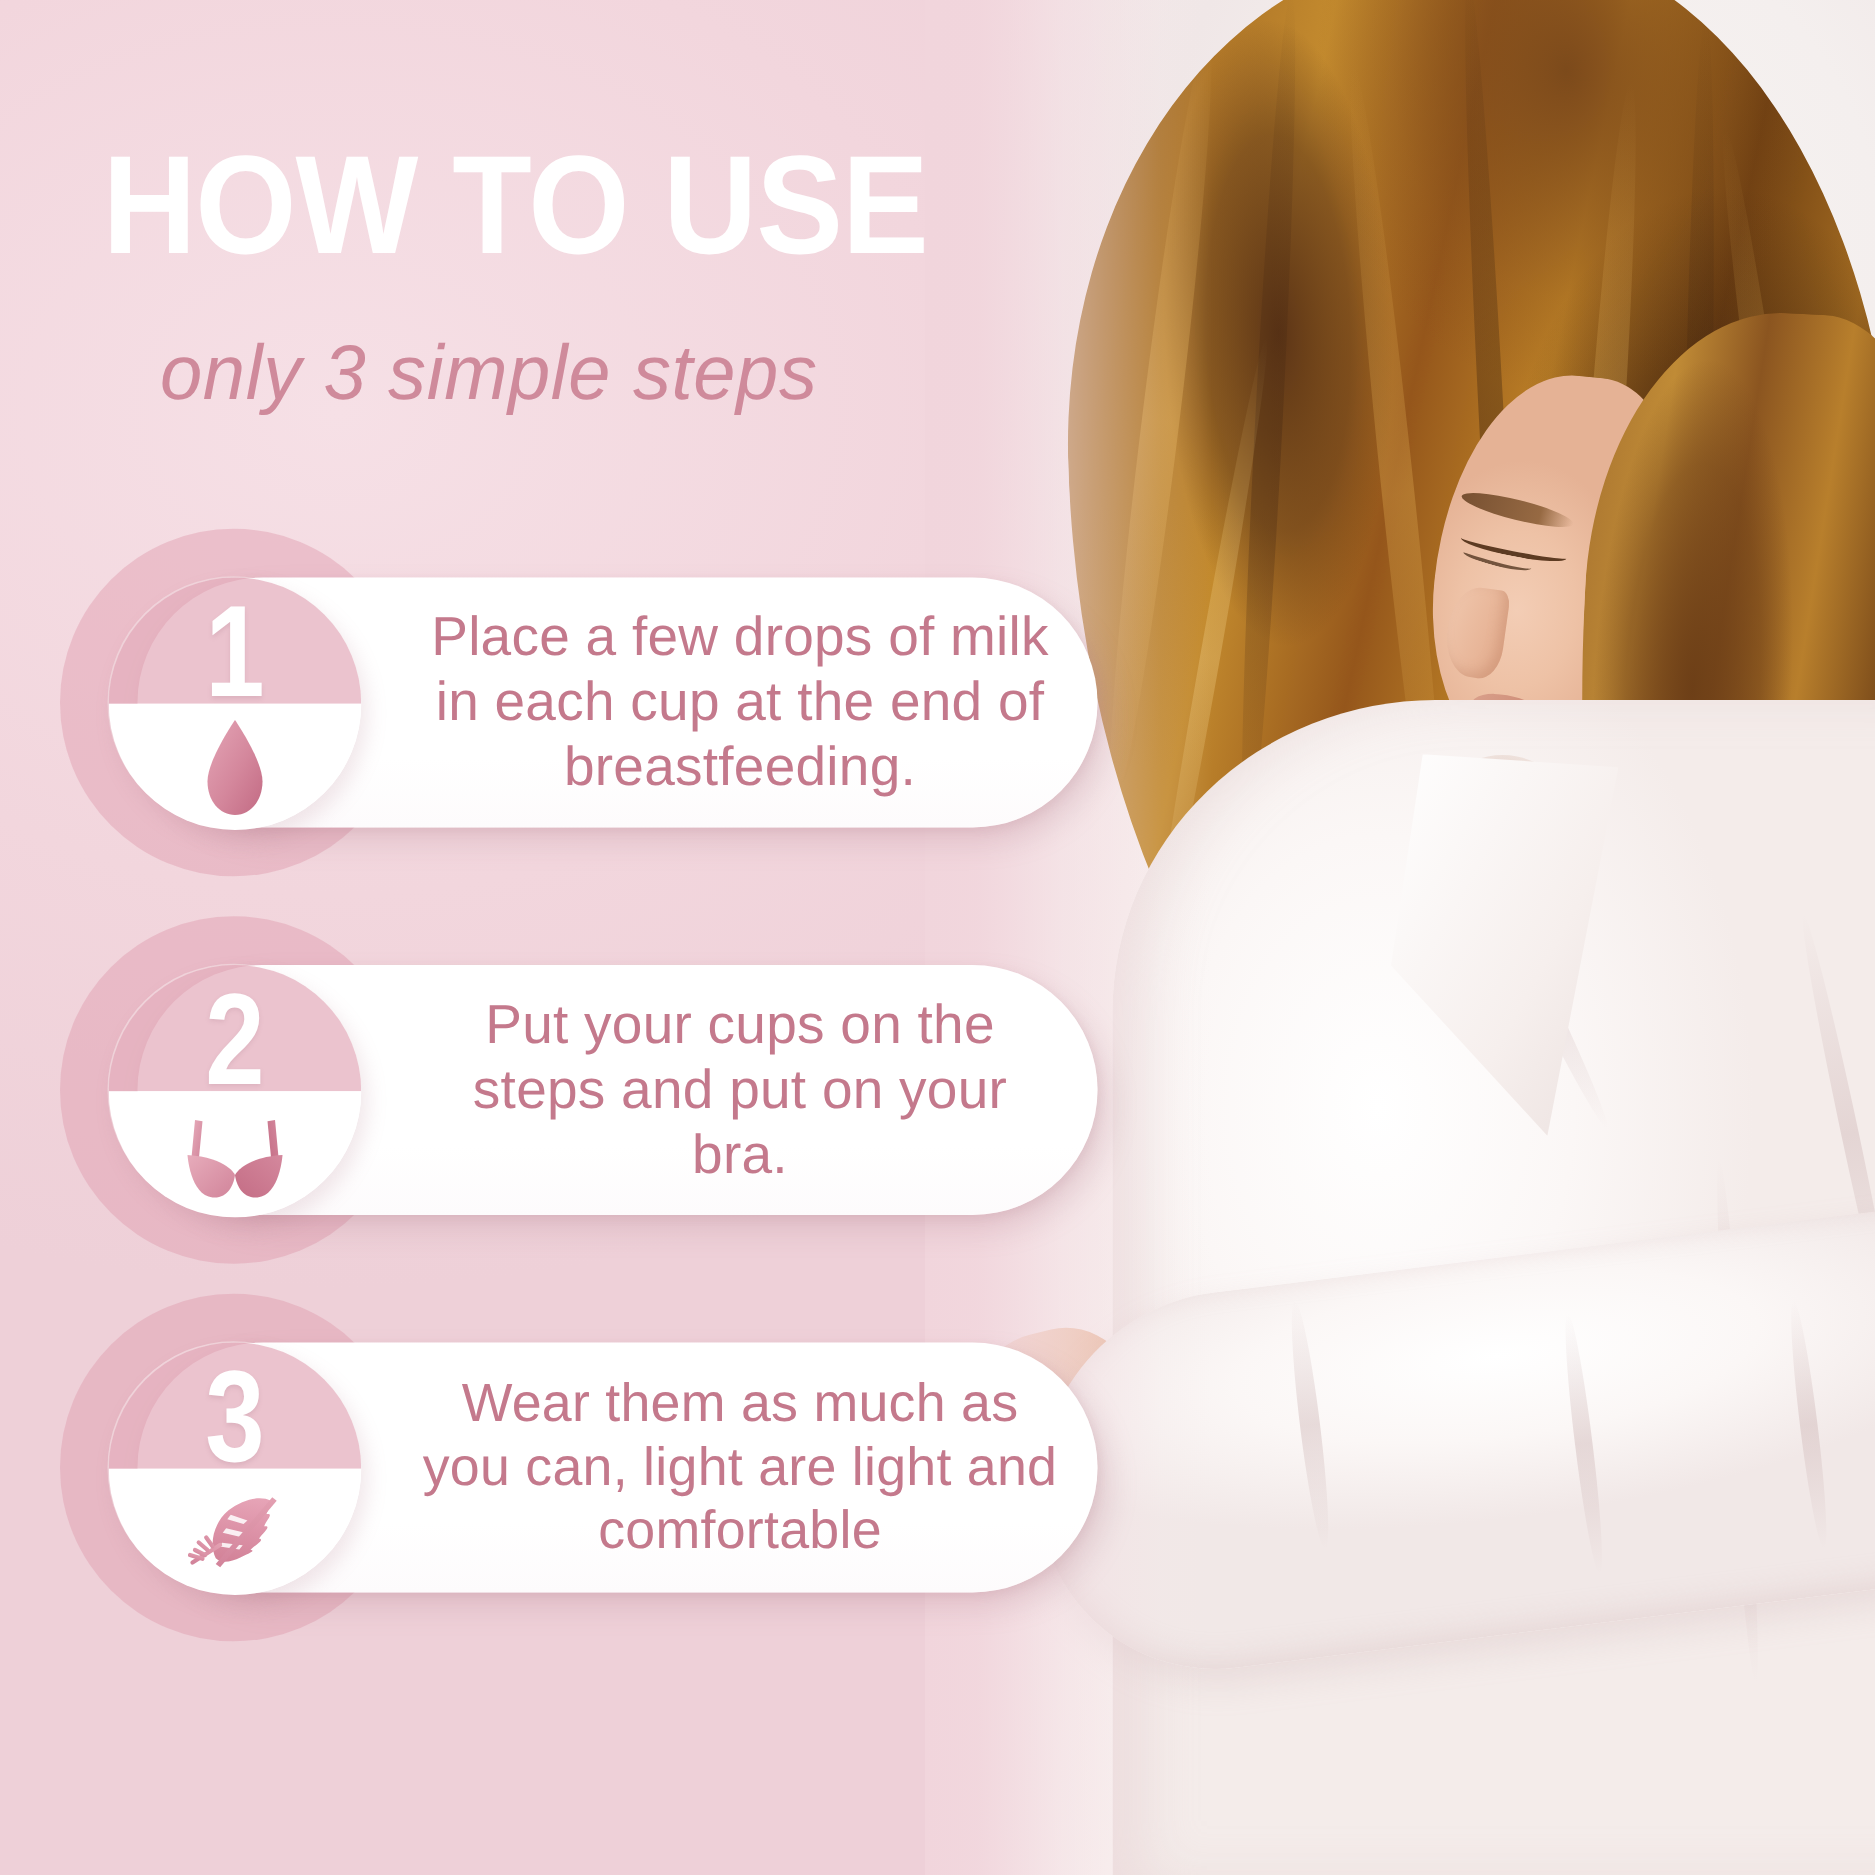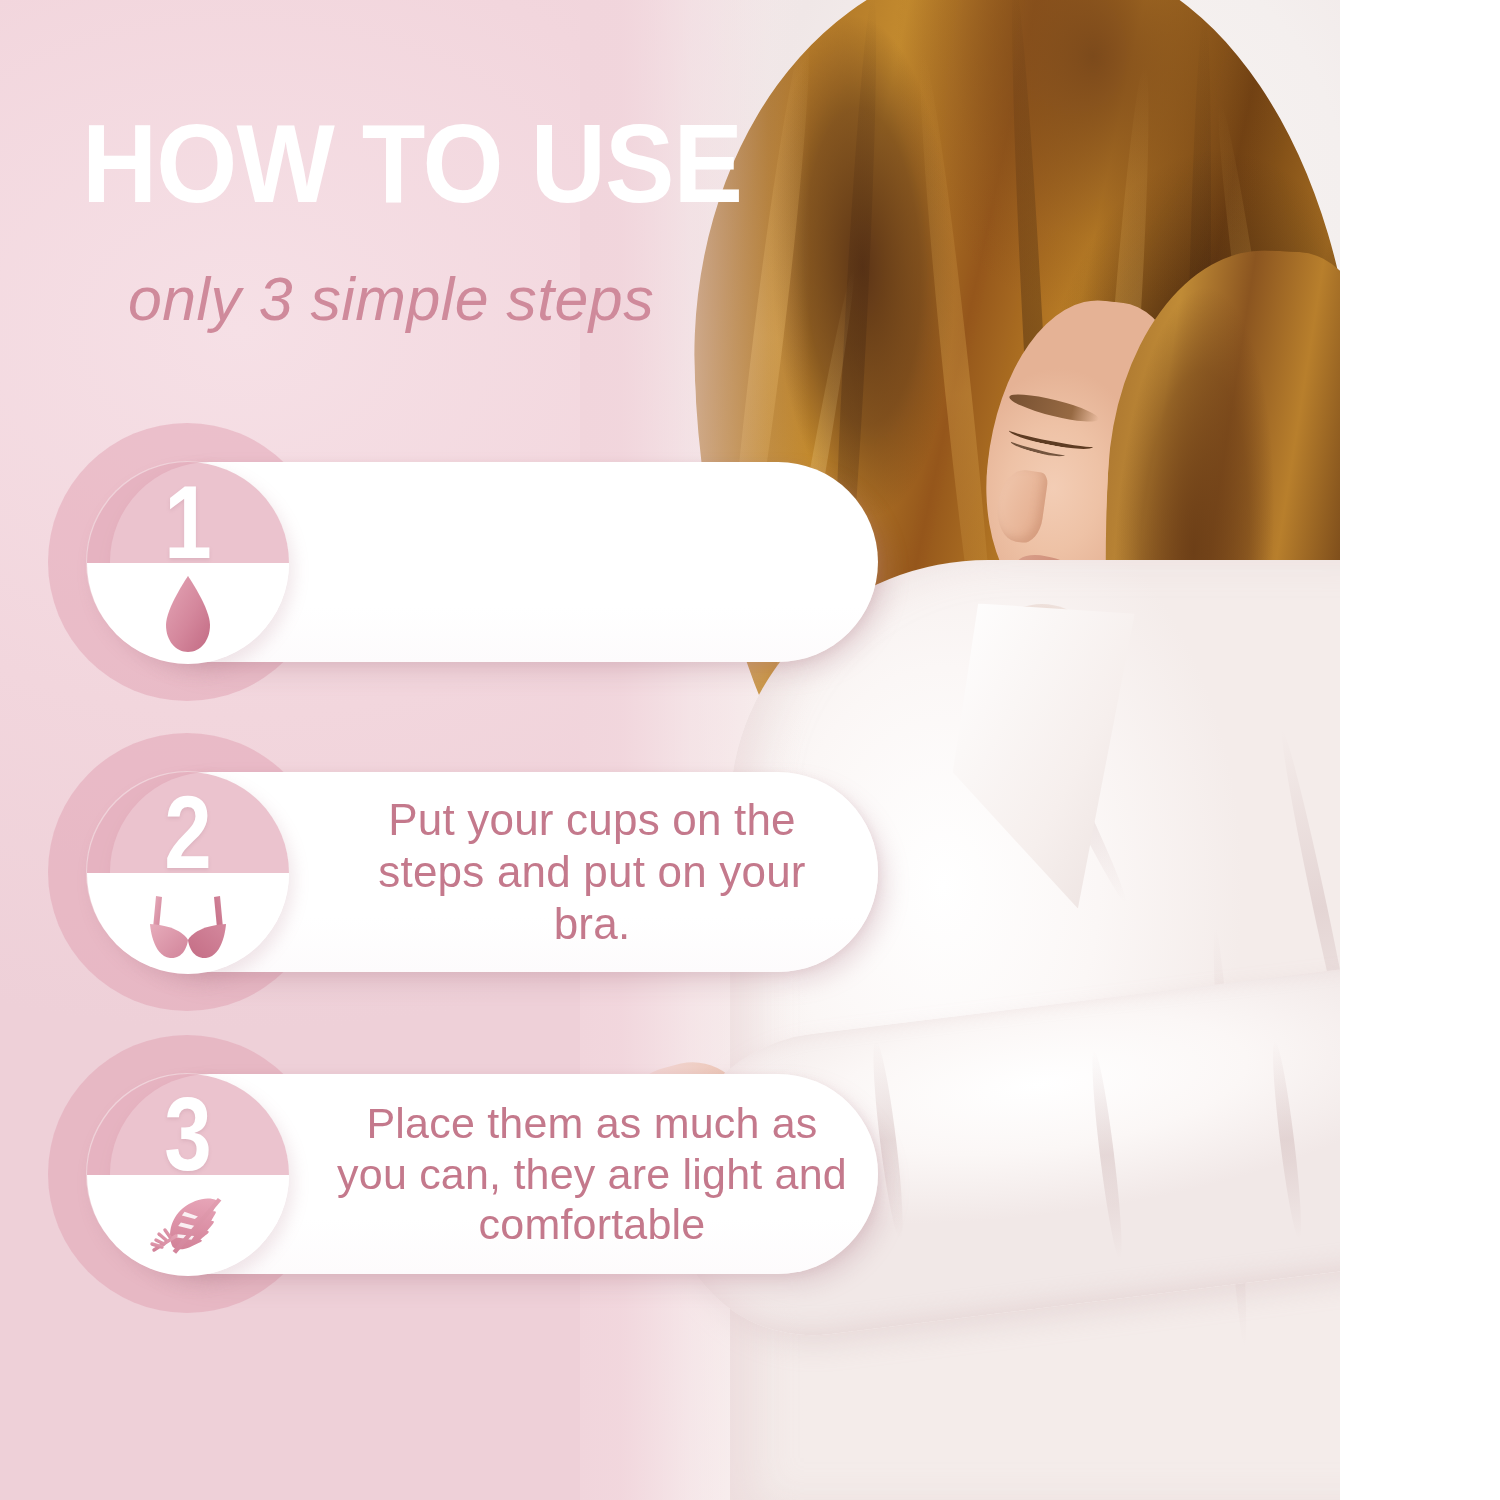--- a/index.html
+++ b/index.html
@@ -6,21 +6,21 @@
   * { margin:0; padding:0; box-sizing:border-box; }
 
   html,body{
     width:1500px; height:1500px;
     overflow:hidden;
     font-family:"Liberation Sans", sans-serif;
   }
 
   #canvas{
     position:relative;
-    width:1340px; height:1500px;
+    width:1500px; height:1500px;
     background:
       radial-gradient(ellipse 900px 700px at 18% 22%, #f6e0e6 0%, #f2d6dd 55%, #eed0d8 100%),
       #f1d5dc;
     overflow:hidden;
   }
 
   
   .photo{
     position:absolute;
     right:0; top:0;
@@ -389,20 +389,23 @@
                 <stop offset="0%" stop-color="#e4a5b6"></stop>
                 <stop offset="55%" stop-color="#d4879c"></stop>
                 <stop offset="100%" stop-color="#c26a83"></stop>
               </linearGradient>
             </defs>
             <path d="M46 6 C46 6 24 38 24 55 C24 71 34 82 46 82 C58 82 68 71 68 55 C68 38 46 6 46 6 Z" fill="url(#gDrop)"></path>
           </svg>
         </div>
       </div>
 
+      <div class="copy">
+        <div class="copy-txt">Place a few drops of milk in each cup at the end of breastfeeding.</div>
+      </div>
     </div>
 
     <div class="step step-2">
       <div class="ring"></div>
       <div class="pill"></div>
 
       <div class="badge">
         <div class="badge-top">
           <span class="badge-num">2</span>
         </div>
@@ -474,19 +477,19 @@
               <path d="M14 58 L22 62"></path>
               <path d="M17 52 L24 58"></path>
               <path d="M23 48 L28 55"></path>
               <path d="M10 62 L20 65"></path>
             </g>
           </svg>
         </div>
       </div>
 
       <div class="copy">
-        <div class="copy-txt">Place them as much as you can, they are light and comfortable</div>
+        <div class="copy-txt">Wear them as much as you can, light are light and comfortable</div>
       </div>
     </div>
 
   </div>
 
 </div>
 
 </body></html>

